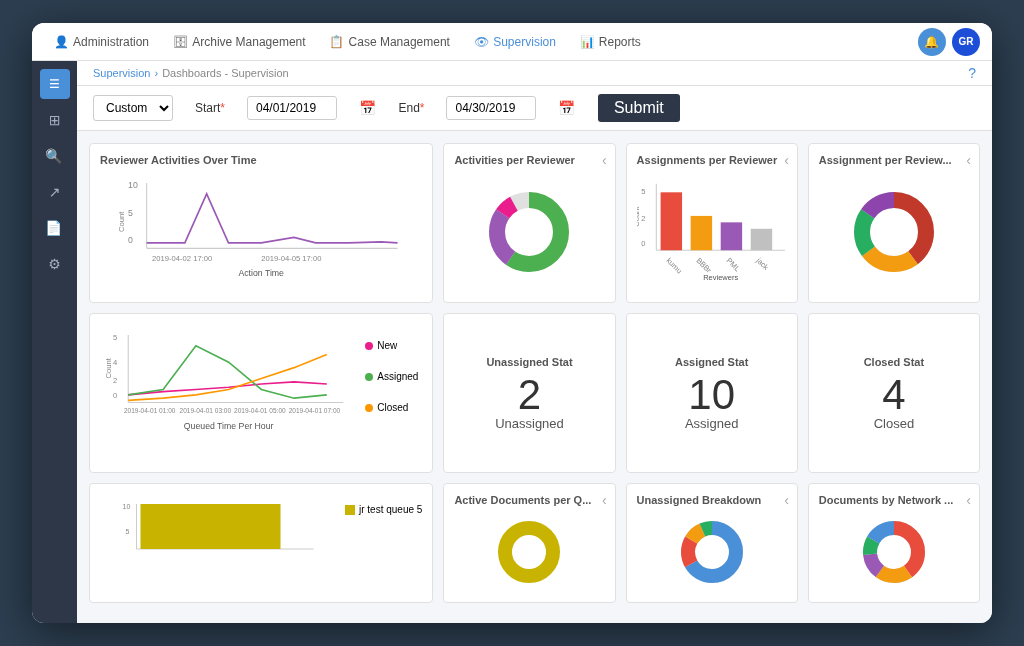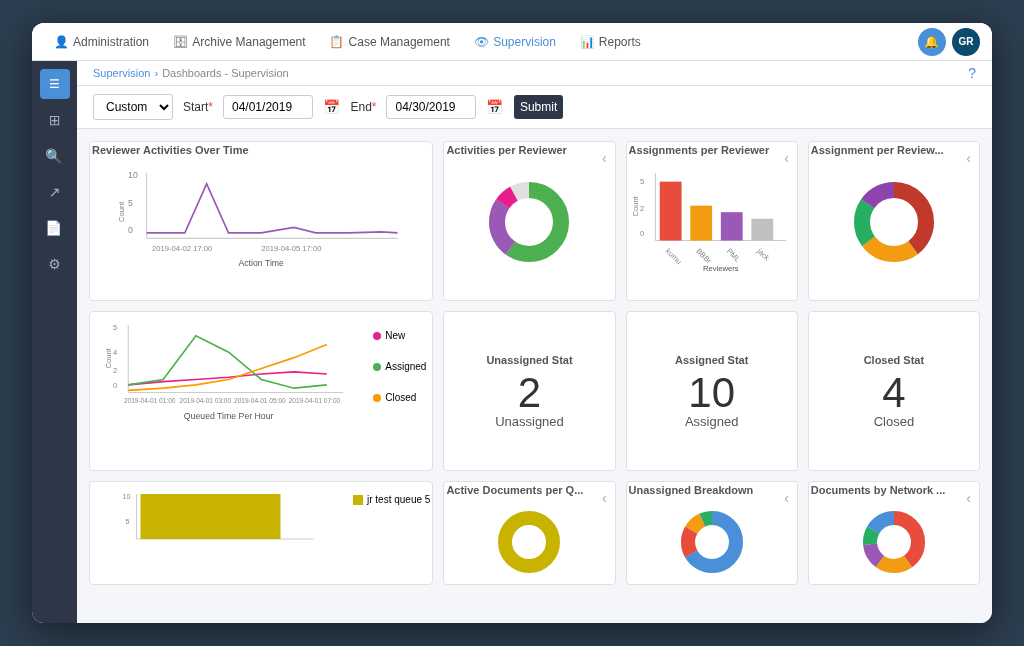--- a/index.html
+++ b/index.html
@@ -6,51 +6,51 @@
     body { font-family: Arial, sans-serif; background: #2c3e50; display: flex; justify-content: center; align-items: center; min-height: 100vh; }
     .window { width: 960px; height: 600px; background: #fff; border-radius: 12px; box-shadow: 0 8px 40px rgba(0,0,0,0.5); overflow: hidden; display: flex; flex-direction: column; }
     
     
     .top-nav { background: #fff; border-bottom: 1px solid #e0e0e0; display: flex; align-items: center; padding: 0 12px; height: 38px; }
     .nav-items { display: flex; align-items: center; flex: 1; gap: 4px; }
     .nav-item { display: flex; align-items: center; gap: 4px; padding: 6px 10px; font-size: 12px; color: #555; cursor: pointer; border-radius: 4px; white-space: nowrap; }
     .nav-item.active { color: #4a90d9; }
     .nav-right { display: flex; align-items: center; gap: 6px; }
     .bell-btn { width: 28px; height: 28px; border-radius: 50%; background: #4a90d9; color: white; border: none; cursor: pointer; font-size: 12px; display: flex; align-items: center; justify-content: center; }
-    .avatar-btn { width: 28px; height: 28px; border-radius: 50%; background: #0c4a6e; color: white; border: none; cursor: pointer; font-size: 10px; font-weight: bold; display: flex; align-items: center; justify-content: center; }
+    .avatar-btn { width: 28px; height: 28px; border-radius: 50%; background: #1d4ed8; color: white; border: none; cursor: pointer; font-size: 10px; font-weight: bold; display: flex; align-items: center; justify-content: center; }
 
     
     .layout { display: flex; flex: 1; overflow: hidden; }
     .sidebar { width: 45px; background: #2d3748; display: flex; flex-direction: column; align-items: center; padding: 8px 0; gap: 6px; }
     .sidebar-icon { width: 30px; height: 30px; display: flex; align-items: center; justify-content: center; color: #a0aec0; cursor: pointer; border-radius: 4px; font-size: 14px; }
     .hamburger { width: 30px; height: 30px; background: #4a90d9; border-radius: 4px; display: flex; align-items: center; justify-content: center; color: white; font-size: 12px; cursor: pointer; }
 
     
     .main { flex: 1; background: #f4f6f9; overflow-y: auto; display: flex; flex-direction: column; }
 
     
     .breadcrumb-bar { background: #fff; padding: 4px 16px; font-size: 11px; color: #4a90d9; border-bottom: 1px solid #e0e0e0; display: flex; align-items: center; gap: 4px; }
     .breadcrumb-current { color: #888; }
 
     
-    .filter-bar { background: #fff; padding: 8px 16px; display: flex; align-items: center; gap: 10px; border-bottom: 1px solid #e0e0e0; }
+    .filter-bar { background: #fff; padding: 8px 16px; display: flex; align-items: center; gap: 22px; border-bottom: 1px solid #e0e0e0; }
     .filter-select { padding: 4px 8px; border: 1px solid #ccc; border-radius: 3px; font-size: 12px; background: #fff; }
     .filter-label { font-size: 12px; color: #333; }
     .filter-required { color: #e74c3c; }
     .filter-input { padding: 4px 8px; border: 1px solid #ccc; border-radius: 3px; font-size: 12px; width: 90px; }
     .cal-icon { color: #888; cursor: pointer; font-size: 14px; }
-    .submit-btn { padding: 5px 6px; background: #2d3748; color: #fff; border: none; border-radius: 3px; font-size: 12px; cursor: pointer; }
+    .submit-btn { padding: 5px 16px; background: #2d3748; color: #fff; border: none; border-radius: 3px; font-size: 16px; cursor: pointer; }
 
     
     .dashboard { padding: 12px; flex: 1; overflow-y: auto; }
     .dash-row { display: grid; gap: 10px; margin-bottom: 10px; }
     .dash-row-4 { grid-template-columns: 2fr 1fr 1fr 1fr; }
     .dash-row-4b { grid-template-columns: 2fr 1fr 1fr 1fr; }
 
-    .dash-card { background: #fff; border-radius: 4px; border: 1px solid #e0e0e0; padding: 2px; position: relative; min-height: 160px; overflow: hidden; }
+    .dash-card { background: #fff; border-radius: 4px; border: 1px solid #e0e0e0; padding: 10px; position: relative; min-height: 160px; overflow: hidden; }
     .dash-card-title { font-size: 11px; color: #555; font-weight: bold; margin-bottom: 6px; }
     .card-nav-arrow { position: absolute; top: 8px; right: 8px; color: #aaa; cursor: pointer; font-size: 14px; }
 
     
     .stat-card { display: flex; flex-direction: column; align-items: center; justify-content: center; }
     .stat-number { font-size: 42px; font-weight: 300; color: #333; line-height: 1; }
     .stat-label { font-size: 13px; color: #555; margin-top: 0; }
 
     
     .chart-area { width: 100%; height: 120px; position: relative; }

